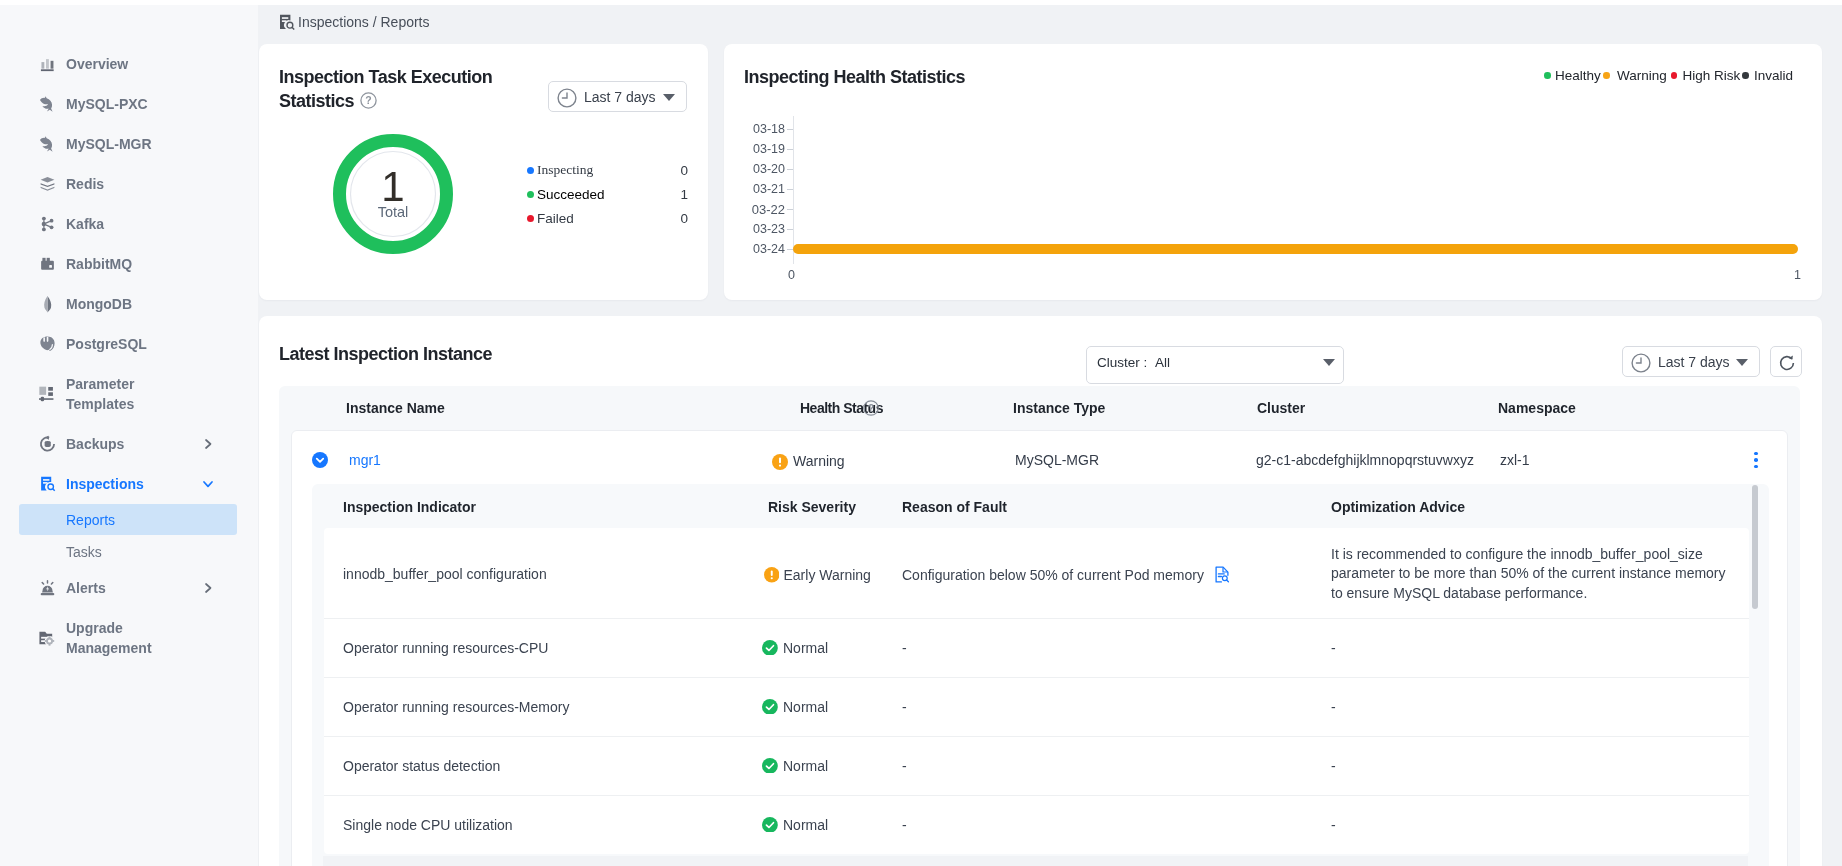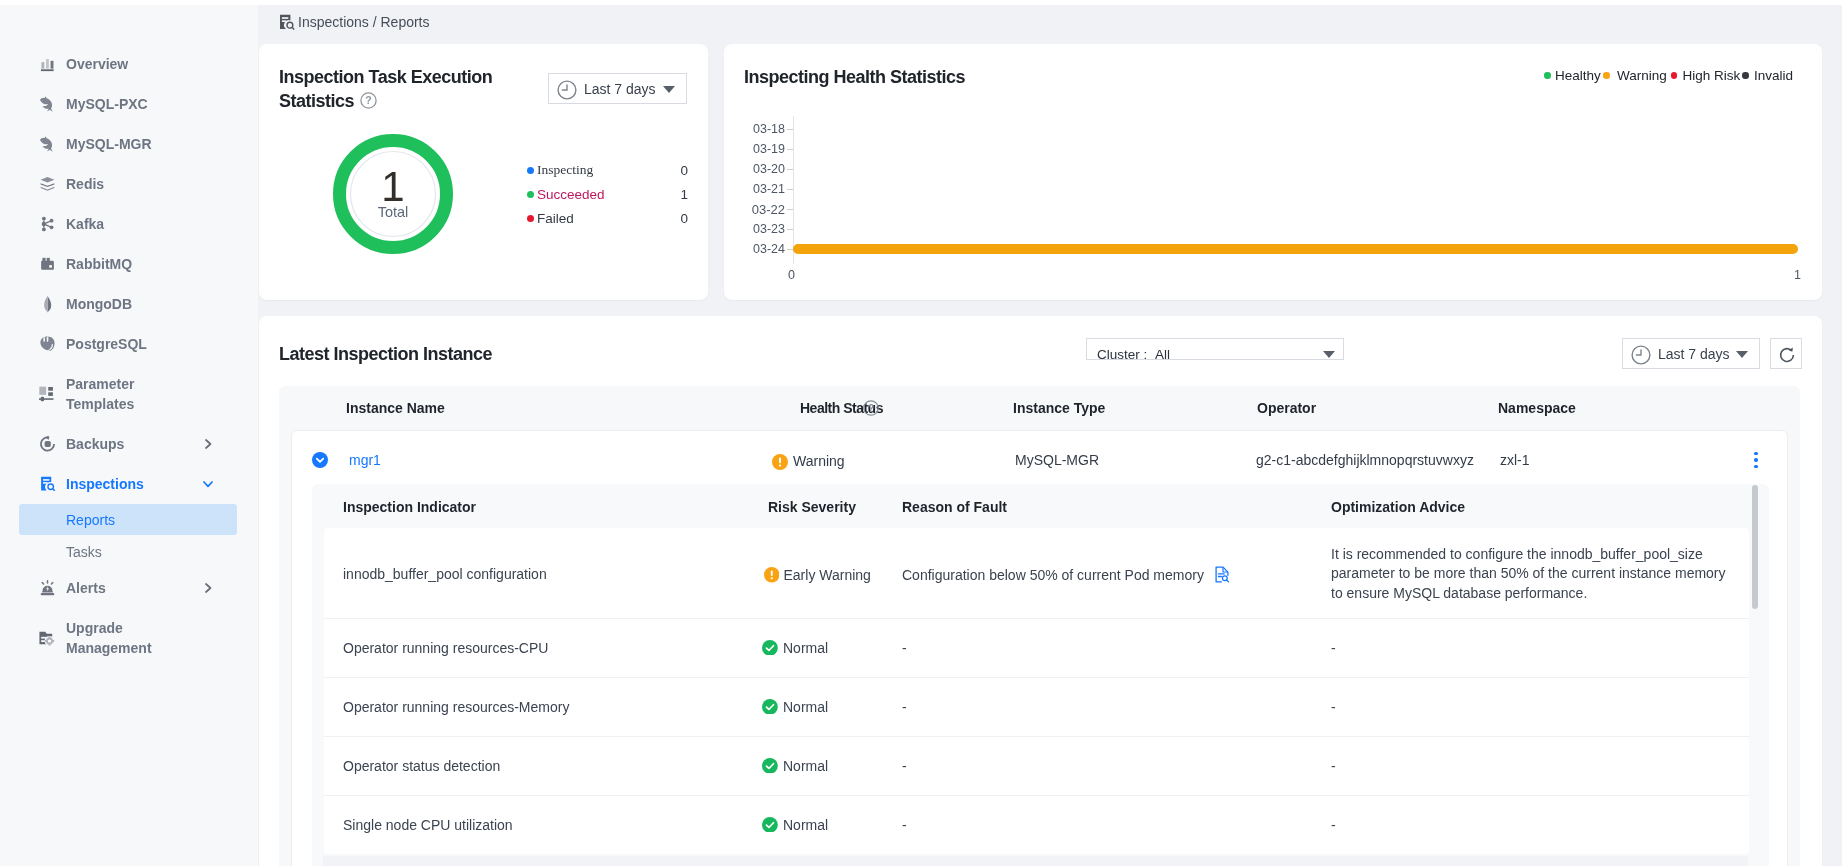--- a/index.html
+++ b/index.html
@@ -3,21 +3,21 @@
 <meta charset="utf-8">
 <style>
   * { margin:0; padding:0; box-sizing:border-box; }
   html,body { width:1842px; height:866px; overflow:hidden; }
   body { font-family:"Liberation Sans", sans-serif; background:#f0f2f5; position:relative; color:#3b4350; }
   .abs { position:absolute; }
   .cy { transform:translateY(-50%); white-space:nowrap; }
   .card { position:absolute; background:#fff; border-radius:8px; box-shadow:0 1px 2px rgba(31,35,41,0.04); }
   .ttl { font-weight:700; color:#20242b; font-size:18px; letter-spacing:-0.5px; }
   .dot { display:inline-block; border-radius:50%; }
-  .selbox { position:absolute; background:#fff; border:1px solid #d8dbe1; border-radius:0; }
+  .selbox { position:absolute; background:#fff; border:1px solid #d8dbe1; border-radius:5px;margin-top:8px; }
   .caret { width:0; height:0; border-left:6px solid transparent; border-right:6px solid transparent; border-top:7px solid #595f69; position:absolute; }
   .th { font-weight:700; color:#1f242c; font-size:14px; }
   .txt { font-size:14px; color:#3b4350; }
 </style>
 </head>
 <body>
 
   <div class="abs" style="left:0;top:0;width:1842px;height:5px;background:#fff;"></div>
 
   <div class="abs" id="sidebar" style="left:0;top:5px;width:258px;height:861px;background:#f7f8fa;"></div>
@@ -192,21 +192,21 @@
       <circle cx="70" cy="70" r="53.5" fill="none" stroke="#1fbf5c" stroke-width="13"></circle>
       <circle cx="70" cy="70" r="42.5" fill="none" stroke="#e3e6ec" stroke-width="1.2"></circle>
       <text x="70" y="62" text-anchor="middle" font-size="42" fill="#322e29" font-family="Liberation Sans" dominant-baseline="central">1</text>
       <text x="70" y="88" text-anchor="middle" font-size="14.5" fill="#5c6878" font-family="Liberation Sans" dominant-baseline="central">Total</text>
     </svg>
     <div class="abs" style="left:0;top:0;width:449px;height:256px;">
       <span class="dot" style="position:absolute;left:268px;top:122.5px;width:7px;height:7px;background:#1677ff;"></span>
       <div class="abs cy" style="left:278px;top:126px;font-size:13.5px;color:#333a44;font-family:Liberation Serif, serif;">Inspecting</div>
       <div class="abs cy" style="right:20px;top:126px;font-size:13.5px;color:#333a44;">0</div>
       <span class="dot" style="position:absolute;left:268px;top:146.5px;width:7px;height:7px;background:#1fbf5c;"></span>
-      <div class="abs cy" style="left:278px;top:150px;font-size:13.5px;color:#be185d;">Succeeded</div>
+      <div class="abs cy" style="left:278px;top:150px;font-size:13.5px;color:#000000;">Succeeded</div>
       <div class="abs cy" style="right:20px;top:150px;font-size:13.5px;color:#333a44;">1</div>
       <span class="dot" style="position:absolute;left:268px;top:170.5px;width:7px;height:7px;background:#e8182c;"></span>
       <div class="abs cy" style="left:278px;top:174px;font-size:13.5px;color:#333a44;">Failed</div>
       <div class="abs cy" style="right:20px;top:174px;font-size:13.5px;color:#333a44;">0</div>
     </div>
   </div>
 
   <div class="card" id="card2" style="left:724px;top:44px;width:1098px;height:256px;">
     <div class="abs ttl cy" style="left:20px;top:33px;">Inspecting Health Statistics</div>
     <span class="dot" style="position:absolute;left:820px;top:28px;width:6.5px;height:6.5px;background:#1fbf5c;"></span>
@@ -235,21 +235,21 @@
       <div class="abs" style="left:62.5px;top:205.4px;width:6px;height:1px;background:#ccd1d8;"></div>
     </div>
     <div class="abs" style="left:69px;top:200px;width:1005px;height:10px;border-radius:5px;background:#f4a30b;"></div>
     <div class="abs cy" style="left:64px;top:231px;font-size:12.5px;color:#4d5663;">0</div>
     <div class="abs cy" style="left:1070px;top:231px;font-size:12.5px;color:#4d5663;">1</div>
   </div>
 
   <div class="card" id="card3" style="left:259px;top:316px;width:1563px;height:560px;border-radius:8px 8px 0 0;overflow:hidden;">
     <div class="abs cy" style="left:20px;top:38px;font-weight:700;color:#20242b;font-size:18px;letter-spacing:-0.5px;">Latest Inspection Instance</div>
 
-    <div class="selbox" style="left:827px;top:22px;width:258px;height:22px;">
+    <div class="selbox" style="left:827px;top:22px;width:258px;height:38px;">
       <div class="abs cy" style="left:10px;top:15px;font-size:13.5px;color:#2b323c;">Cluster :</div>
       <div class="abs cy" style="left:68px;top:15px;font-size:13.5px;color:#2b323c;">All</div>
       <div class="caret" style="left:236px;top:12px;"></div>
     </div>
 
 
     <div class="selbox" style="left:1363px;top:22px;width:138px;height:31px;">
       <svg class="abs" style="left:7.5px;top:5.5px;" width="20" height="20" viewBox="0 0 20 20" fill="none" stroke="#7d838d" stroke-width="1.4">
         <circle cx="10" cy="10" r="8.9"></circle>
         <path d="M10 4.9 L10 10 L5.4 10" stroke-linecap="round"></path>
@@ -266,21 +266,21 @@
     </div>
 
     <div class="abs" style="left:20px;top:70px;width:1521px;height:506px;background:#f6f8fa;border-radius:6px;">
       <div class="abs th" style="left:67px;top:22px;transform:translateY(-50%);">Instance Name</div>
       <div class="abs th" style="left:521px;top:22px;transform:translateY(-50%);letter-spacing:-0.5px;">Health Status</div>
       <svg class="abs" style="left:583.5px;top:14px;" width="16" height="16" viewBox="0 0 16 16" fill="none">
         <circle cx="8" cy="8" r="7.2" stroke="#878e98" stroke-width="1.2"></circle>
         <text x="8" y="11.5" font-size="10" fill="#878e98" text-anchor="middle" font-family="Liberation Sans" font-weight="700">?</text>
       </svg>
       <div class="abs th" style="left:734px;top:22px;transform:translateY(-50%);">Instance Type</div>
-      <div class="abs th" style="left:978px;top:22px;transform:translateY(-50%);">Operator</div>
+      <div class="abs th" style="left:978px;top:22px;transform:translateY(-50%);">Cluster</div>
       <div class="abs th" style="left:1219px;top:22px;transform:translateY(-50%);">Namespace</div>
 
       <div class="abs" style="left:12px;top:44px;width:1497px;height:446px;background:#fff;border:1px solid #ebedf1;border-radius:6px;">
         <svg class="abs" style="left:19.5px;top:20.5px;" width="16" height="16" viewBox="0 0 16 16">
           <circle cx="8" cy="8" r="8" fill="#1677ff"></circle>
           <path d="M4.8 6.6 L8 9.8 L11.2 6.6" stroke="#fff" stroke-width="1.8" fill="none" stroke-linecap="round" stroke-linejoin="round"></path>
         </svg>
         <div class="abs cy txt" style="left:57px;top:29px;color:#1677ff;">mgr1</div>
         <svg class="abs" style="left:479.5px;top:22.5px;" width="16" height="16" viewBox="0 0 16 16">
           <circle cx="8" cy="8" r="8" fill="#f9a214"></circle>

